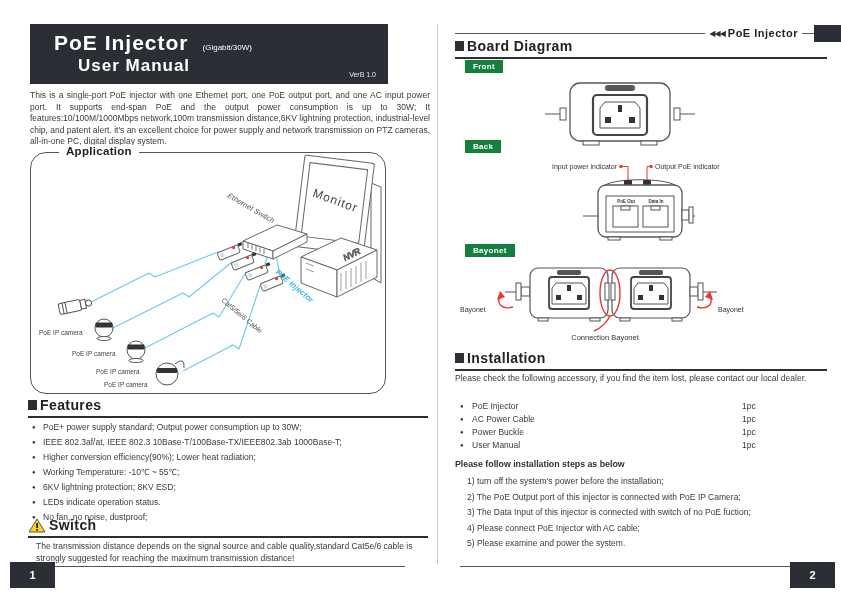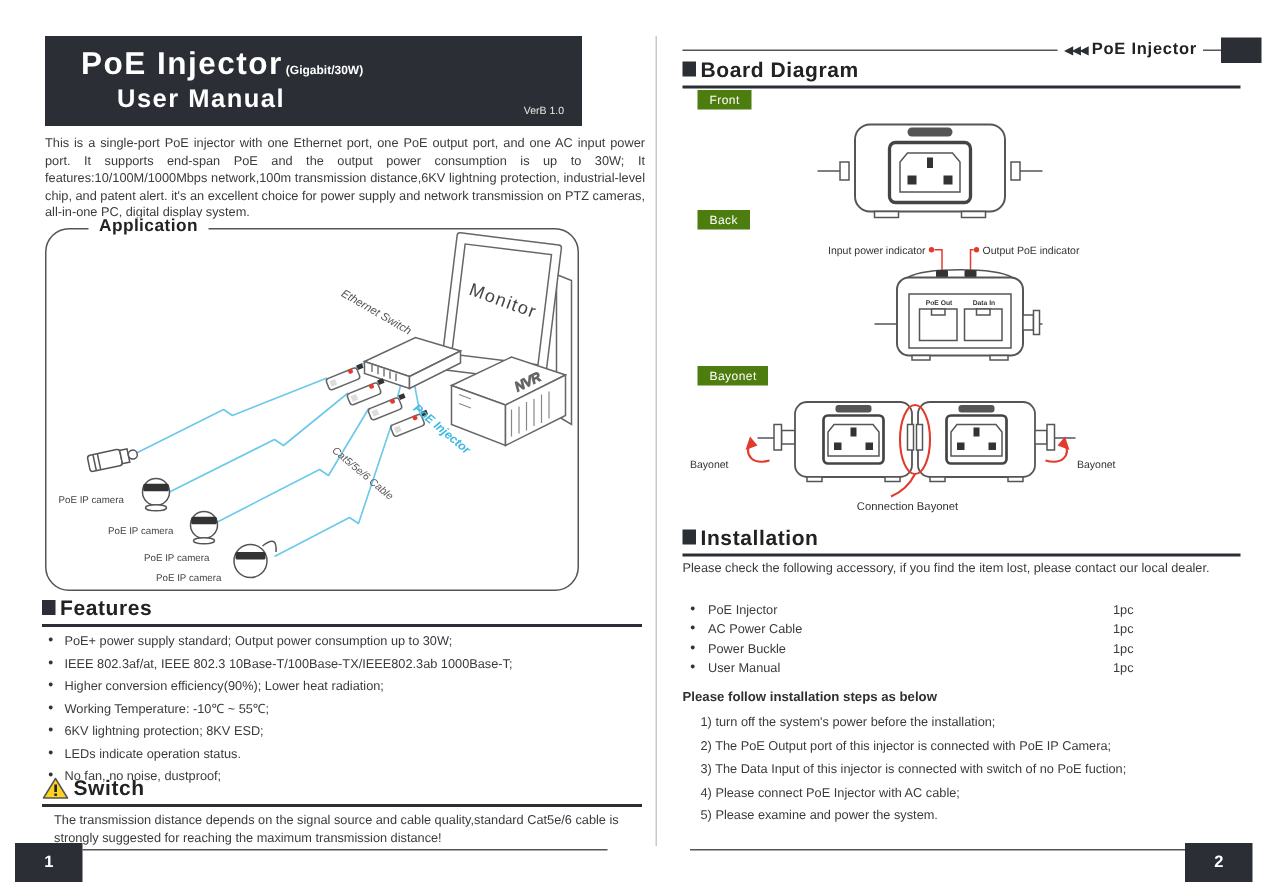--- a/index.html
+++ b/index.html
@@ -10,21 +10,21 @@
   .page{position:absolute;top:0;height:595px;}
   #page1{left:0;width:437px;}
   #page2{left:440px;width:401px;}
   .divider{position:absolute;left:437px;top:24px;height:540px;width:1px;background:#c9c9c9;}
 
   
   .title-block{position:absolute;left:30px;top:24px;width:358px;height:60px;
                background:#2b2e35;color:#fff;box-sizing:border-box;padding:7px 12px 0 24px;}
   .title-line1{white-space:nowrap;}
   .title-main{font-size:21px;font-weight:bold;letter-spacing:1px;}
-  .title-sub{font-size:8px;font-weight:bold;margin-left:2px;}
+  .title-sub{font-size:8px;font-weight:normal;margin-left:14px;}
   .title-line2{font-size:17px;font-weight:bold;letter-spacing:1px;margin:1px 0 0 24px;}
   .title-ver{position:absolute;right:12px;bottom:6px;font-size:7px;color:#e8e8e8;}
 
   .intro{position:absolute;left:30px;top:90px;width:400px;margin:0;
          font-size:8.5px;line-height:11.6px;text-align:justify;color:#3a3a3a;}
 
   .app-box{position:absolute;left:30px;top:152px;width:354px;height:240px;
            border:1.5px solid #555;border-radius:16px;}
   .app-title{position:absolute;top:-8px;left:28px;background:#fff;padding:0 7px;
              font-size:11.5px;font-weight:bold;color:#222;letter-spacing:.3px;}
@@ -57,21 +57,21 @@
              display:flex;align-items:center;}
   .hline{flex:1;border-top:1.2px solid #555;height:0;}
   .hline-short{width:12px;border-top:1.2px solid #555;height:0;}
   .arrows{font-size:8px;color:#2b2e35;letter-spacing:-1px;margin:0 3px 0 4px;}
   .brand{font-size:11px;font-weight:bold;color:#222;letter-spacing:.5px;margin-right:4px;white-space:nowrap;}
   .corner-box{width:27px;height:17px;background:#2b2e35;}
 
   #board-head{left:15px;top:38px;width:372px;}
   #install-head{left:15px;top:350px;width:372px;}
 
-  .badge{position:absolute;background:#4d7c0f;color:#fff;font-size:8px;font-weight:normal;
+  .badge{position:absolute;background:#15803d;color:#fff;font-size:8px;font-weight:bold;
          padding:2px 8px;letter-spacing:.3px;}
   #badge-front{left:25px;top:60px;}
   #badge-back{left:25px;top:140px;}
   #badge-bayonet{left:25px;top:244px;}
 
   .inst-intro{position:absolute;left:15px;top:372px;width:374px;margin:0;
               font-size:8.5px;line-height:12px;color:#3a3a3a;}
   .acc-list{position:absolute;left:20px;top:400px;width:370px;}
   .acc-row{position:relative;height:13px;font-size:8.5px;line-height:13px;color:#3a3a3a;padding-left:12px;}
   .acc-row::before{content:"●";position:absolute;left:0;top:0;font-size:6px;color:#333;}

